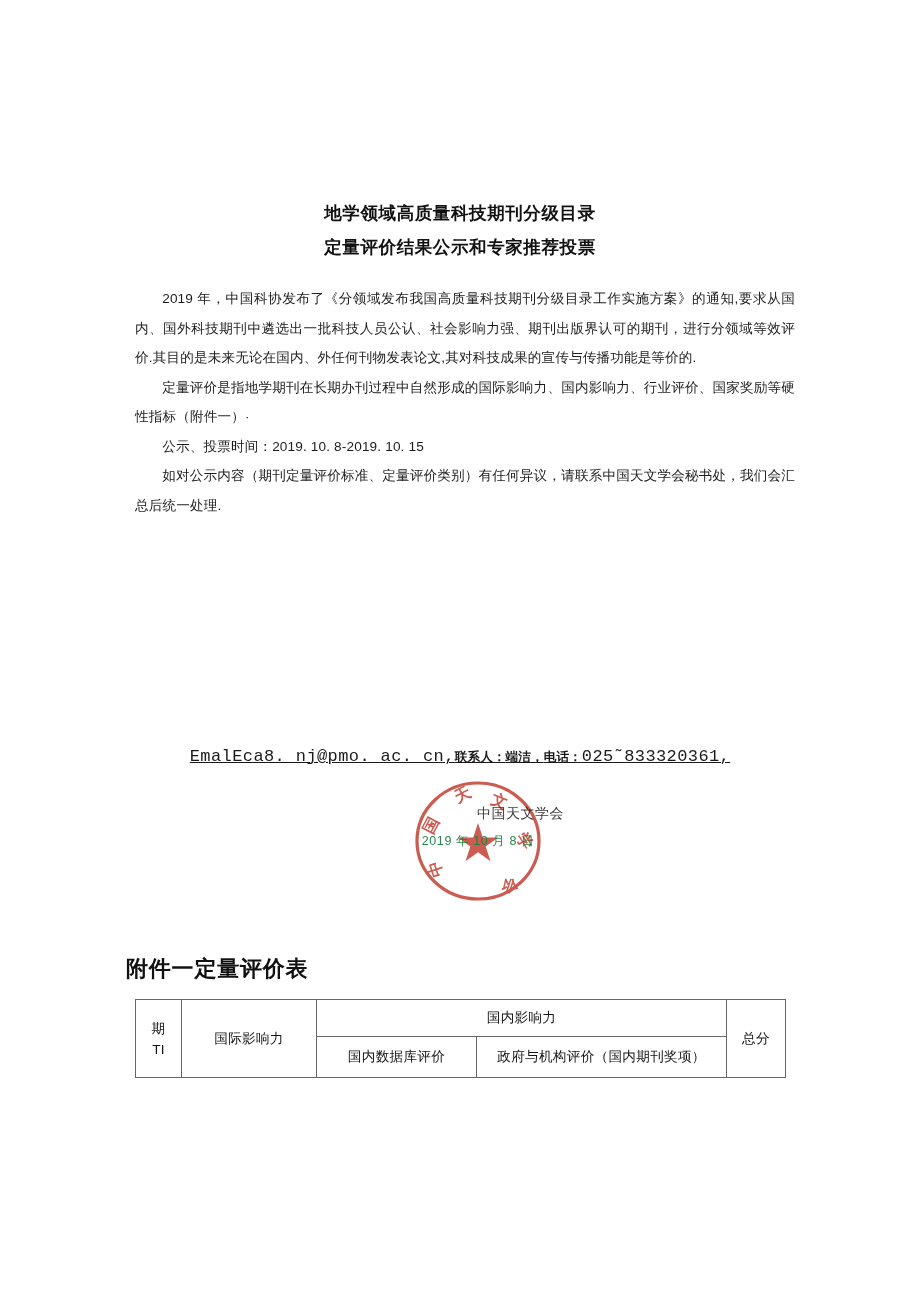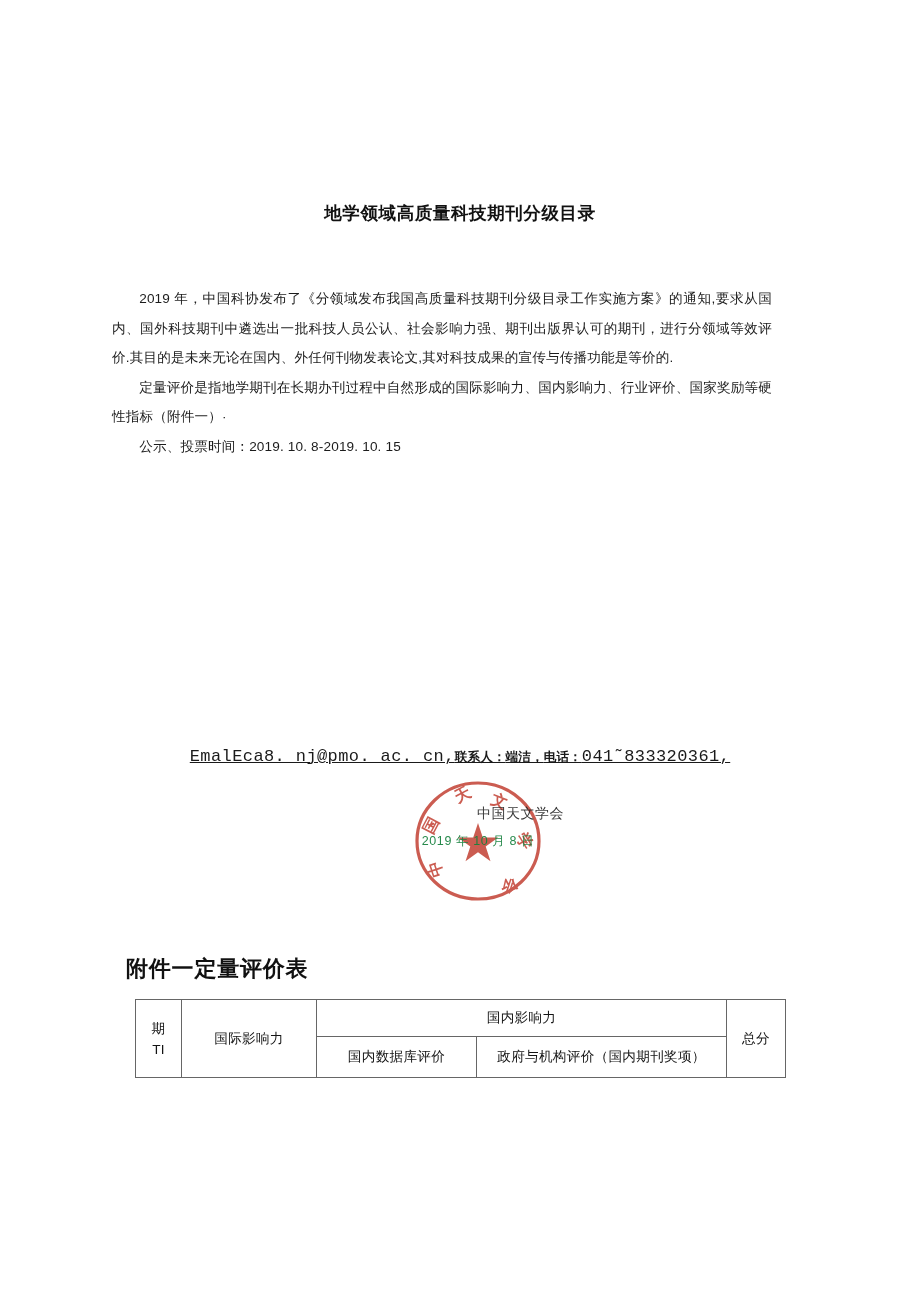--- a/index.html
+++ b/index.html
@@ -35,21 +35,21 @@
     font-size: 17.5px;
     font-weight: bold;
     letter-spacing: 0.6px;
     line-height: 34px;
     color: #111111;
   }
 
   
   .body-block {
     position: absolute;
-    left: 112px;
+    left: 135px;
     top: 240px;
     width: 660px;
   }
   .para {
     font-size: 13.6px;
     line-height: 29.5px;
     text-align: justify;
     text-justify: inter-ideograph;
     text-indent: 2em;
     margin: 0;
@@ -172,31 +172,33 @@
   .row-h1 td { height: 28px; }
   .row-h2 td { height: 32px; }
 </style>
 </head>
 <body>
 
 <div class="page">
 
   <div class="title-block">
     <div class="title-line">地学领域高质量科技期刊分级目录</div>
+    <div class="title-line">定量评价结果公示和专家推荐投票</div>
   </div>
 
   <div class="body-block">
     <p class="para">2019 年，中国科协发布了《分领域发布我国高质量科技期刊分级目录工作实施方案》的通知,要求从国内、国外科技期刊中遴选出一批科技人员公认、社会影响力强、期刊出版界认可的期刊，进行分领域等效评价.其目的是未来无论在国内、外任何刊物发表论文,其对科技成果的宣传与传播功能是等价的.</p>
     <p class="para">定量评价是指地学期刊在长期办刊过程中自然形成的国际影响力、国内影响力、行业评价、国家奖励等硬性指标（附件一）·</p>
     <p class="para">公示、投票时间：2019. 10. 8-2019. 10. 15</p>
+    <p class="para">如对公示内容（期刊定量评价标准、定量评价类别）有任何异议，请联系中国天文学会秘书处，我们会汇总后统一处理.</p>
   </div>
 
 
   <div class="contact-block">
-    <span class="contact-line"><span class="mono-frag">EmalEca8. nj@pmo. ac. cn,</span><span class="bold-frag">联系人：</span><span class="bold-frag">端洁，</span><span class="bold-frag">电话：</span><span class="mono-frag">041˜833320361,</span></span>
+    <span class="contact-line"><span class="mono-frag">EmalEca8. nj@pmo. ac. cn,</span><span class="bold-frag">联系人：</span><span class="bold-frag">端洁，</span><span class="bold-frag">电话：</span><span class="mono-frag">025˜833320361,</span></span>
   </div>
 
   <div class="seal-wrap">
     <svg class="seal-svg" width="160" height="128" viewBox="0 0 160 128">
       <g opacity="0.82">
         <ellipse cx="80" cy="64" rx="61" ry="58" fill="none" stroke="#c0392b" stroke-width="3.2"></ellipse>
         <g fill="#c0392b" font-family="'Liberation Serif', serif" font-size="16" font-weight="bold">
           <text x="60" y="26" transform="rotate(-28 60 26)">天</text>
           <text x="92" y="26" transform="rotate(22 92 26)">文</text>
           <text x="34" y="58" transform="rotate(-62 34 58)">国</text>

